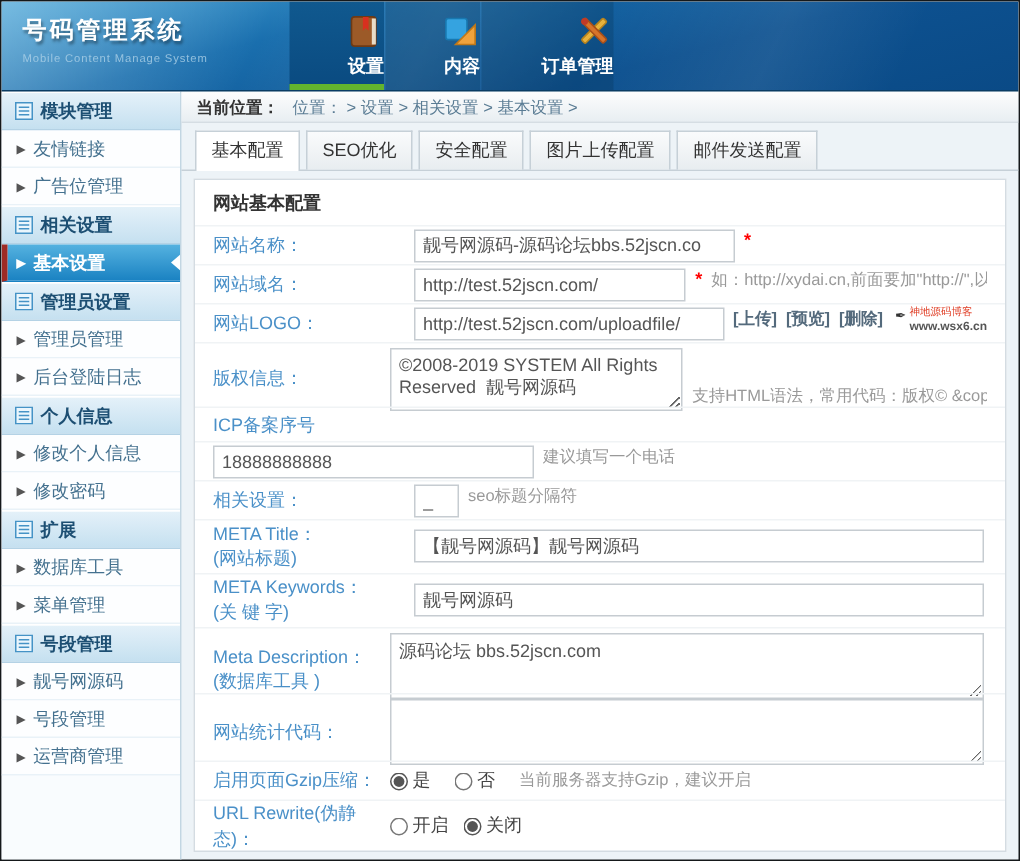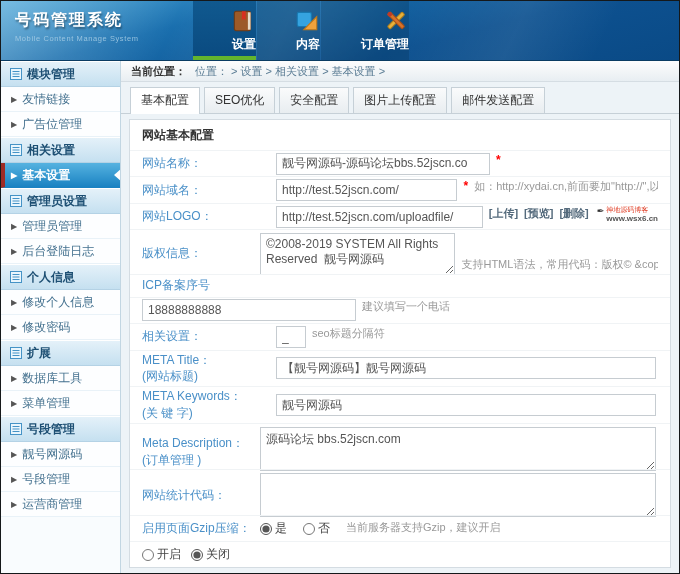--- a/index.html
+++ b/index.html
@@ -321,21 +321,21 @@
             <div>(关 键 字)</div>
           </div>
           <div class="fctrl">
             <input class="txt full" type="text" value="靓号网源码" style="">
           </div>
         </div>
 
         <div class="frow top">
           <div class="flabel" style="padding-top:8px">
             <div>Meta Description：</div>
-            <div>(订单管理 )</div>
+            <div>(数据库工具 )</div>
           </div>
           <div class="fctrl">
             <textarea class="ta full" style="">源码论坛 bbs.52jscn.com</textarea>
           </div>
         </div>
 
         <div class="frow top">
           <div class="flabel" style="padding-top:14px">网站统计代码：</div>
           <div class="fctrl">
             <textarea class="ta full" style=""></textarea>
@@ -351,20 +351,21 @@
               </label>
             <label class="rlabel">
                 <input type="radio" name="gzip" style="">
                 <span>否</span>
               </label>
             <span class="hint">当前服务器支持Gzip，建议开启</span>
           </div>
         </div>
 
         <div class="frow">
+          <div class="flabel">URL Rewrite(伪静态)：</div>
           <div class="fctrl">
             <label class="rlabel" style="margin-right:4px">
                 <input type="radio" name="urlrw" style="">
                 <span>开启</span>
               </label>
             <label class="rlabel">
                 <input type="radio" name="urlrw" checked="" style="">
                 <span>关闭</span>
               </label>
           </div>

